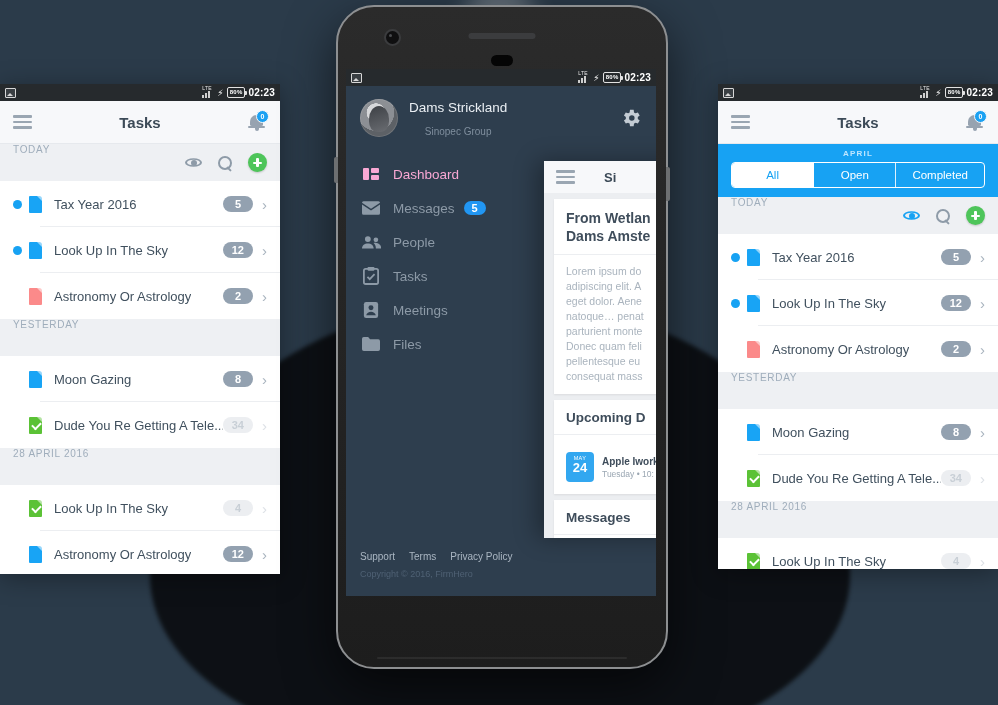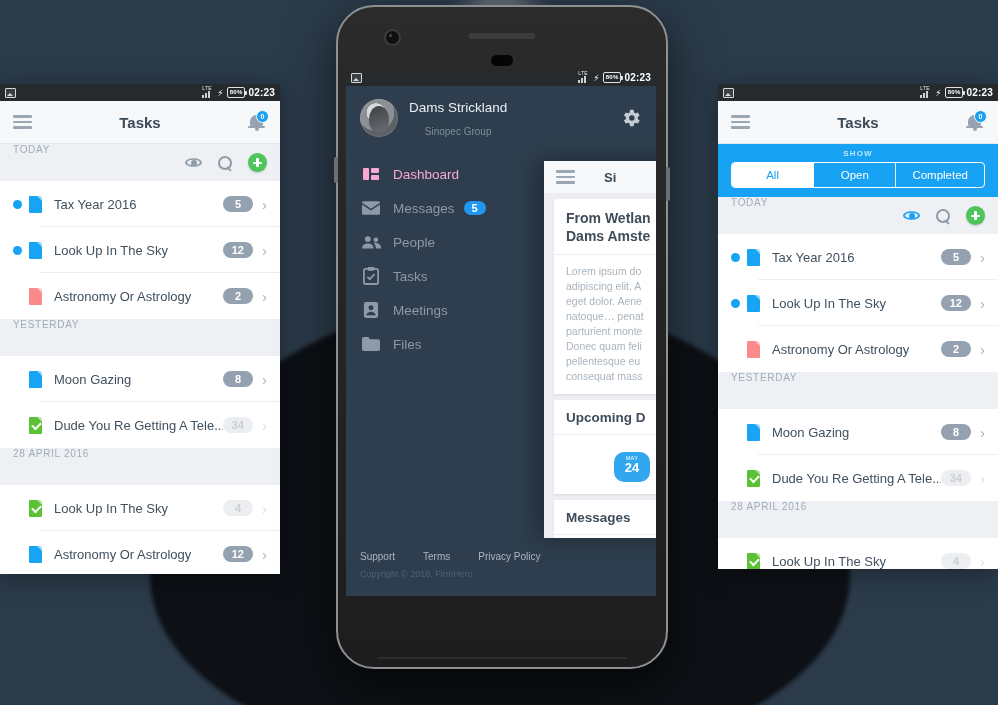--- a/index.html
+++ b/index.html
@@ -194,39 +194,39 @@
   .gear-wrap svg{display:block;}
 
   .navlist{padding:8px 0 0 0;}
   .navitem{display:flex;align-items:center;height:34px;padding:0 14px;color:#8d9aa7;font-size:13.5px;cursor:pointer;}
   .navitem .nicon{width:22px;height:18px;margin-right:11px;display:flex;align-items:center;justify-content:center;flex:none;}
   .navitem.active{color:#f9a8d4;}
   .navitem .nbadge{
     margin-left:9px;background:#2196f3;color:#fff;border-radius:9px;padding:1px 8px;
     font-size:11px;font-weight:bold;
   }
-  .footerlinks{position:absolute;left:14px;bottom:34px;display:flex;gap:28px;justify-content:center;}
+  .footerlinks{position:absolute;left:14px;bottom:34px;display:flex;gap:14px;justify-content:center;}
   .footerlinks span{color:#aab6c2;font-size:10px;cursor:pointer;}
   .copyright{position:absolute;left:14px;bottom:17px;color:#4f6174;font-size:9px;}
 
   
   .overlay{
     position:absolute;left:198px;top:75px;width:150px;bottom:58px;background:#eceef1;
     box-shadow:-7px 0 22px rgba(0,0,0,.33);overflow:hidden;
   }
   .ov-bar{height:32px;background:#f7f8fa;display:flex;align-items:center;padding:0 12px;position:relative;}
   .ov-bar .title{position:absolute;left:60px;font-size:13px;font-weight:bold;color:#3c4a57;}
   .ov-card{background:#fff;margin:6px 0 0 10px;padding:10px 12px;box-shadow:0 1px 2px rgba(0,0,0,.08);}
   .ov-h{font-size:14px;font-weight:bold;color:#3f4d5b;line-height:18px;}
   .ov-hr{height:1px;background:#eceef1;margin:9px -12px;}
   .ov-p{font-size:10.5px;line-height:15px;color:#aab4be;}
   .ov-sec{font-size:13.5px;font-weight:bold;color:#3f4d5b;}
   .ov-row{display:flex;align-items:center;gap:8px;padding:8px 0 2px;}
   .datechip{
-    width:36px;height:30px;background:#32a7f0;border-radius:10px;color:#fff;text-align:center;flex:none;margin-left:48px;
+    width:28px;height:30px;background:#32a7f0;border-radius:4px;color:#fff;text-align:center;flex:none;
   }
   .datechip .m{font-size:5.5px;letter-spacing:.4px;margin-top:3px;display:block;}
   .datechip .d{font-size:13px;font-weight:bold;line-height:13px;display:block;}
   .ov-t1{font-size:10px;font-weight:bold;color:#3f4d5b;white-space:nowrap;}
   .ov-t2{font-size:8.5px;color:#9aa6b2;white-space:nowrap;margin-top:2px;}
 </style>
 </head>
 <body>
 
 <div class="stage">
@@ -547,21 +547,21 @@
           <span></span>
         </div>
       <div class="title">Tasks</div>
       <div class="bell">
         <span class="bshape"></span>
         <span class="badge">0</span>
       </div>
     </div>
 
     <div class="showbar">
-      <div class="show-label">SHOW</div>
+      <div class="show-label">APRIL</div>
       <div class="segmented" id="right-filter">
           <div class="active">All</div>
           <div>Open</div>
           <div>Completed</div>
         </div>
       <div class="caret"></div>
     </div>
 
     <div id="right-sections">
         <div class="sectionhdr">

